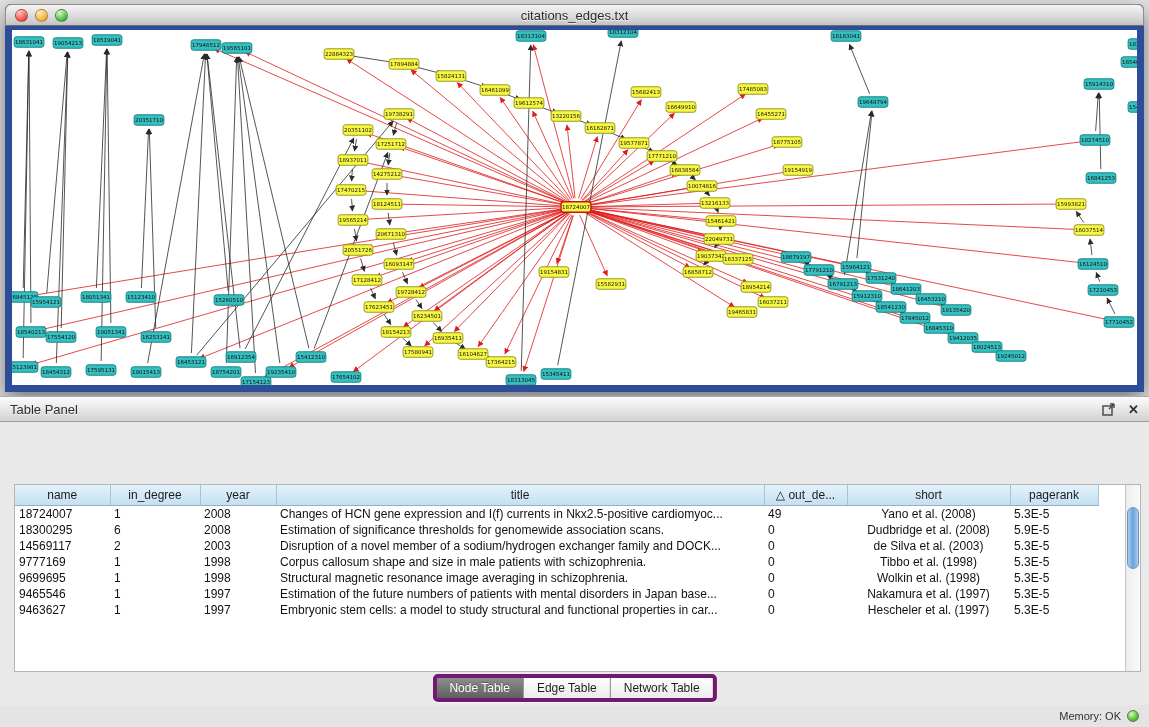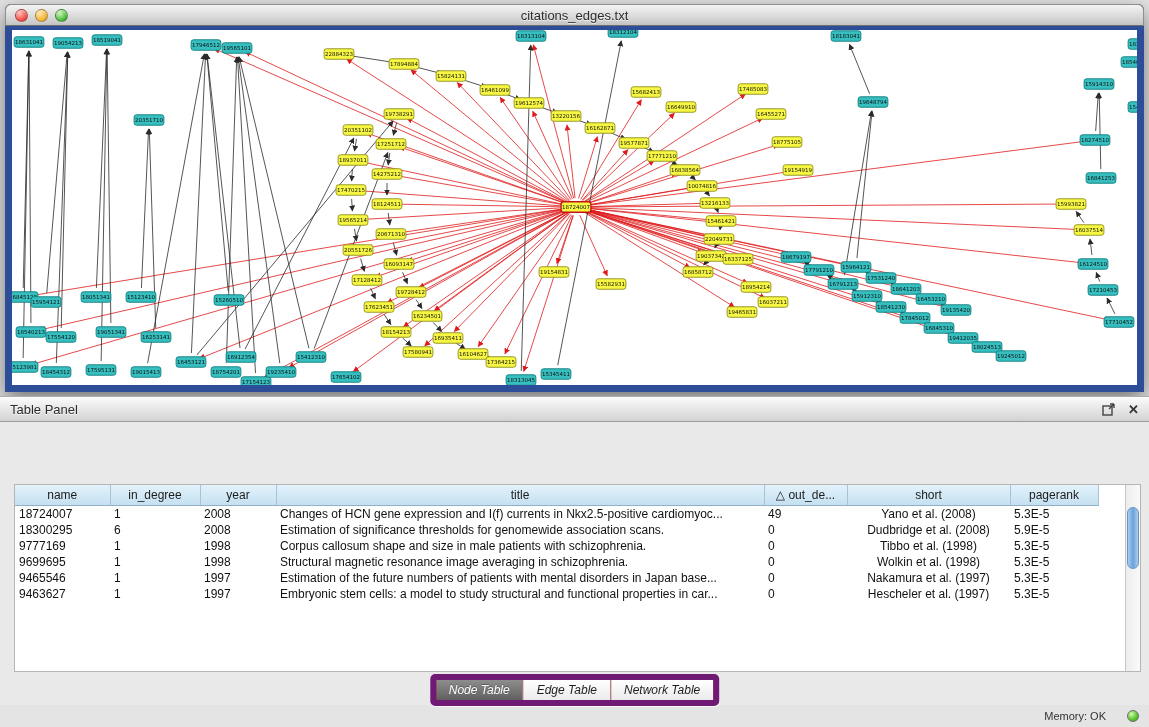--- a/index.html
+++ b/index.html
@@ -54,28 +54,28 @@
     background:linear-gradient(#e3f2fb,#c4e0f1);border-right:1px solid #a5c4d8;border-bottom:1px solid #8fb2c8;
     white-space:nowrap;overflow:hidden;color:#1c1c1c;}
   td{font-size:12px;height:16px;line-height:16px;padding:0 4px;white-space:nowrap;overflow:hidden;color:#111;}
   td.a-c{text-align:center;}
   .vscroll{position:absolute;right:0;top:0;width:15px;height:100%;box-sizing:border-box;
     background:linear-gradient(90deg,#ededed,#fafafa);border-left:1px solid #c6c6c6;}
   .vthumb{position:absolute;left:1px;top:22px;width:12px;height:62px;border-radius:6px;
     background:linear-gradient(90deg,#a9cdf0,#6ba2da 50%,#a9cdf0);border:1px solid #6e96bc;box-sizing:border-box;}
   
   .tabs{position:absolute;left:50%;top:252px;transform:translateX(-50%);display:flex;
-    border:6px solid #701a75;border-radius:5px;overflow:hidden;background:#b91c1c;box-shadow:0 1px 1px rgba(255,255,255,.8);font-style:italic;}
+    border:4px solid #701a75;border-radius:5px;overflow:hidden;background:#b91c1c;box-shadow:0 1px 1px rgba(255,255,255,.8);}
   .tab{padding:3px 13px;font-size:12px;color:#1e1e1e;background:linear-gradient(#ffffff,#ebebeb);
     border-right:1px solid #9b9b9b;cursor:default;}
   .tab.last{border-right:none;}
   .tab.selected{background:linear-gradient(#8d8d8d,#606060);color:#fff;text-shadow:0 -1px 0 rgba(0,0,0,.3);}
   
   .statusbar{position:absolute;left:0;top:705px;width:1149px;height:22px;display:flex;align-items:center;
-    justify-content:flex-end;padding-right:10px;box-sizing:border-box;gap:21px;}
+    justify-content:flex-end;padding-right:10px;box-sizing:border-box;gap:6px;}
   .statusbar .mem{font-size:11px;color:#333;}
   .mem-dot{width:12px;height:12px;border-radius:50%;border:1px solid #6d6d6d;box-sizing:border-box;
     background:radial-gradient(circle at 35% 30%,#d9f8b2,#5ecb33 55%,#2f9a17);}
 </style>
 </head>
 <body>
 
 <div class="net-window">
   <div class="titlebar">
     <div class="traffic">
@@ -803,20 +803,29 @@
           <tr>
             <td>18300295</td>
             <td>6</td>
             <td>2008</td>
             <td>Estimation of significance thresholds for genomewide association scans.</td>
             <td>0</td>
             <td class="a-c">Dudbridge et al. (2008)</td>
             <td>5.9E-5</td>
           </tr>
           <tr>
+            <td>14569117</td>
+            <td>2</td>
+            <td>2003</td>
+            <td>Disruption of a novel member of a sodium/hydrogen exchanger family and DOCK...</td>
+            <td>0</td>
+            <td class="a-c">de Silva et al. (2003)</td>
+            <td>5.3E-5</td>
+          </tr>
+          <tr>
             <td>9777169</td>
             <td>1</td>
             <td>1998</td>
             <td>Corpus callosum shape and size in male patients with schizophrenia.</td>
             <td>0</td>
             <td class="a-c">Tibbo et al. (1998)</td>
             <td>5.3E-5</td>
           </tr>
           <tr>
             <td>9699695</td>

